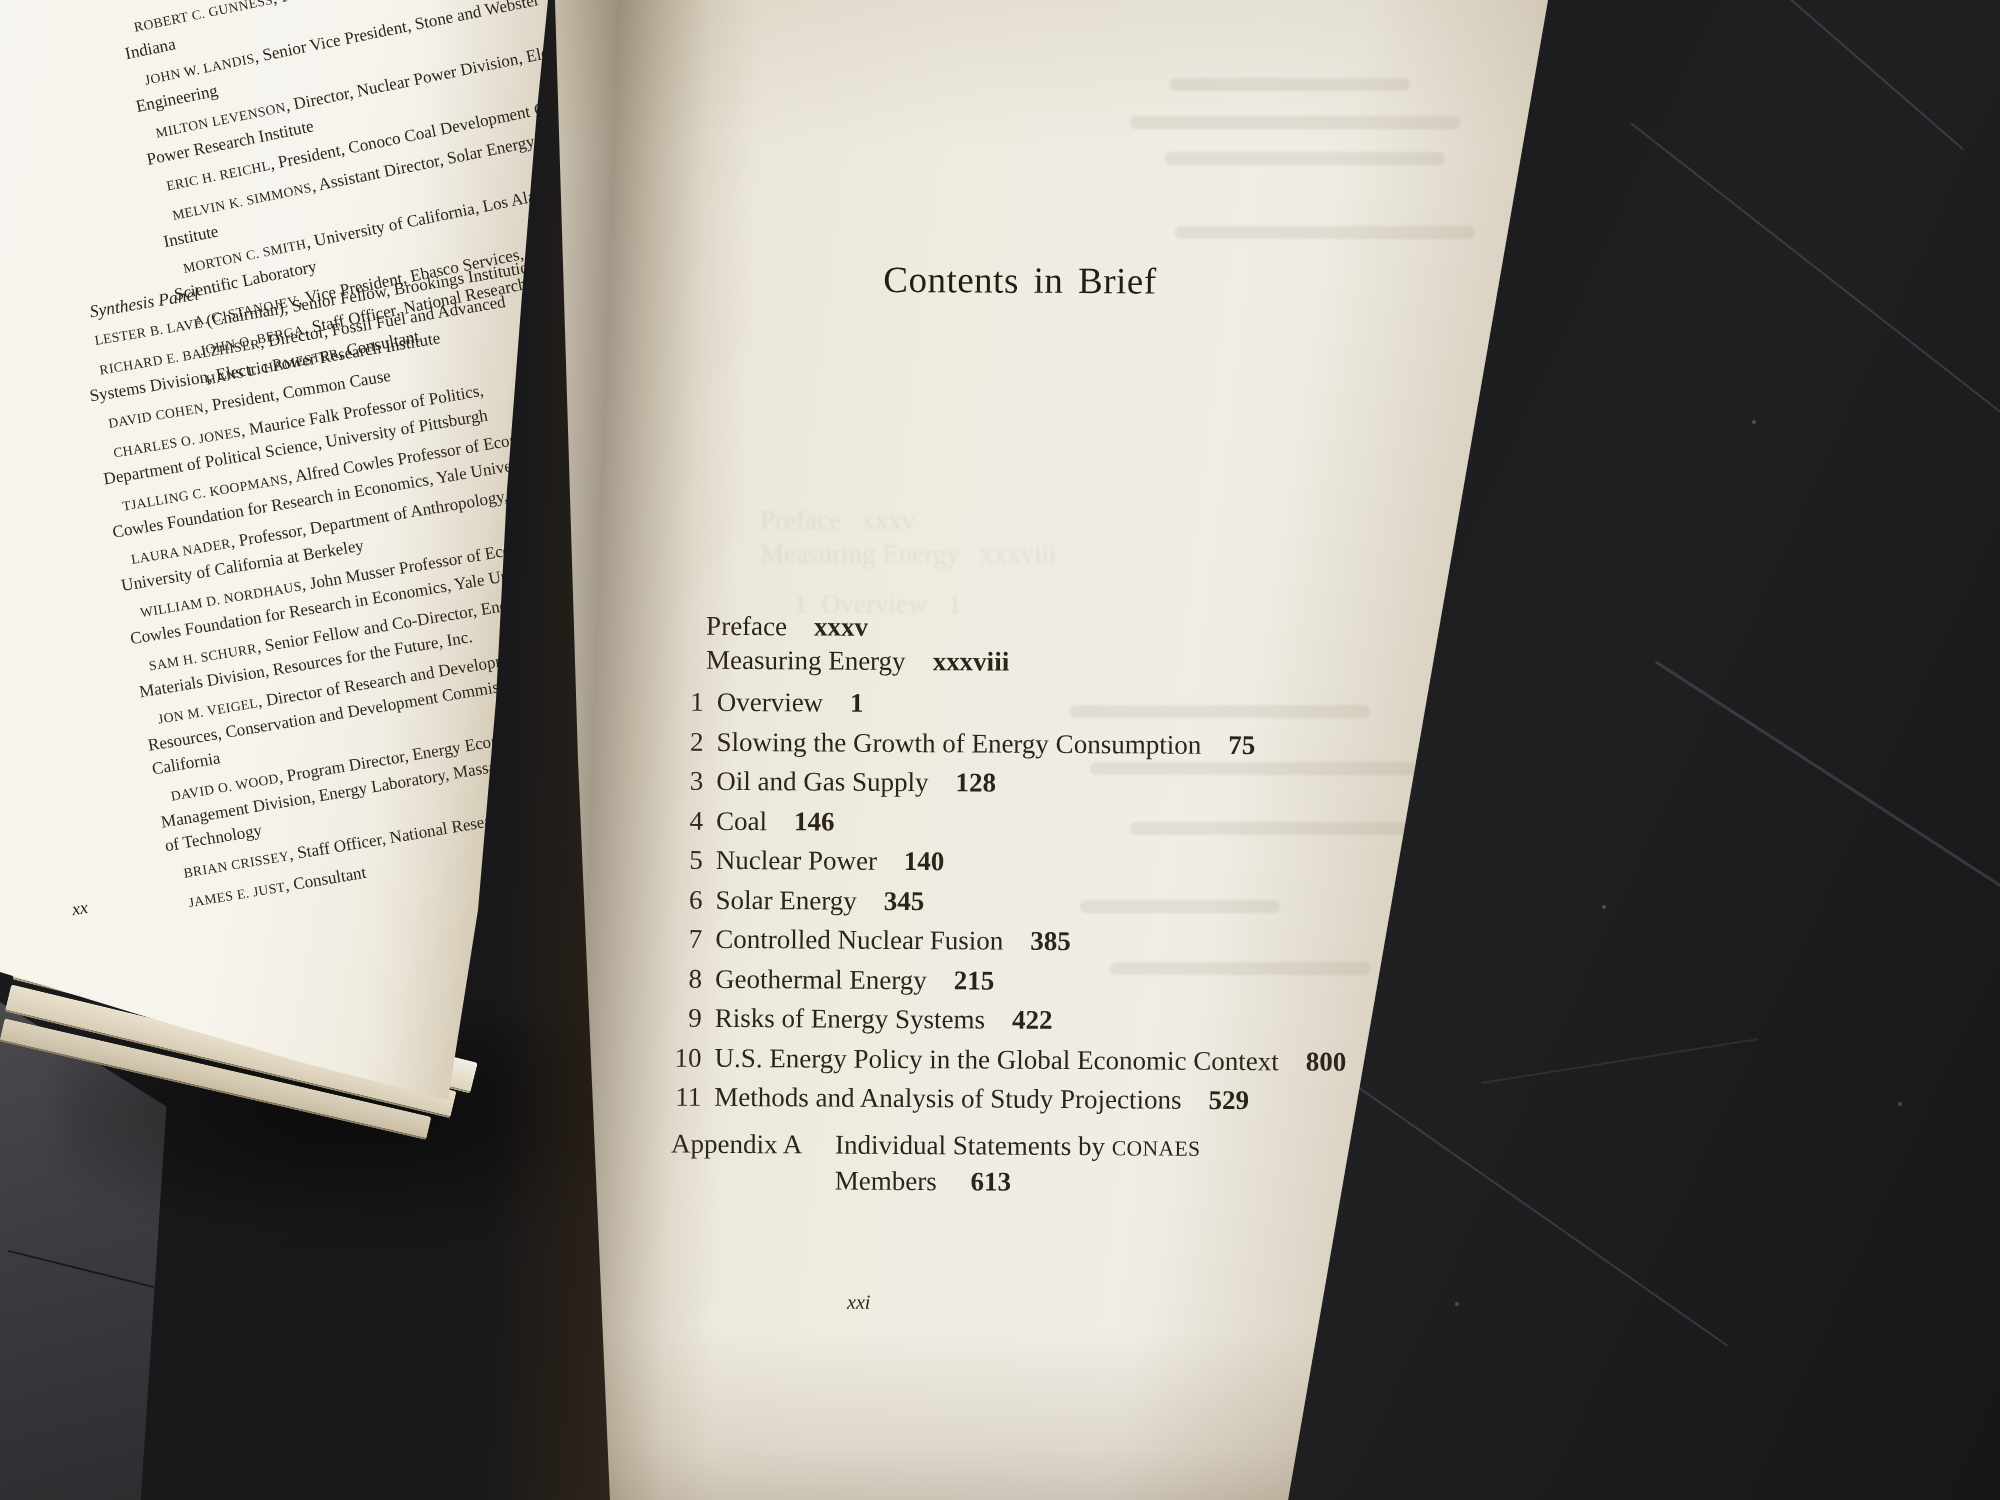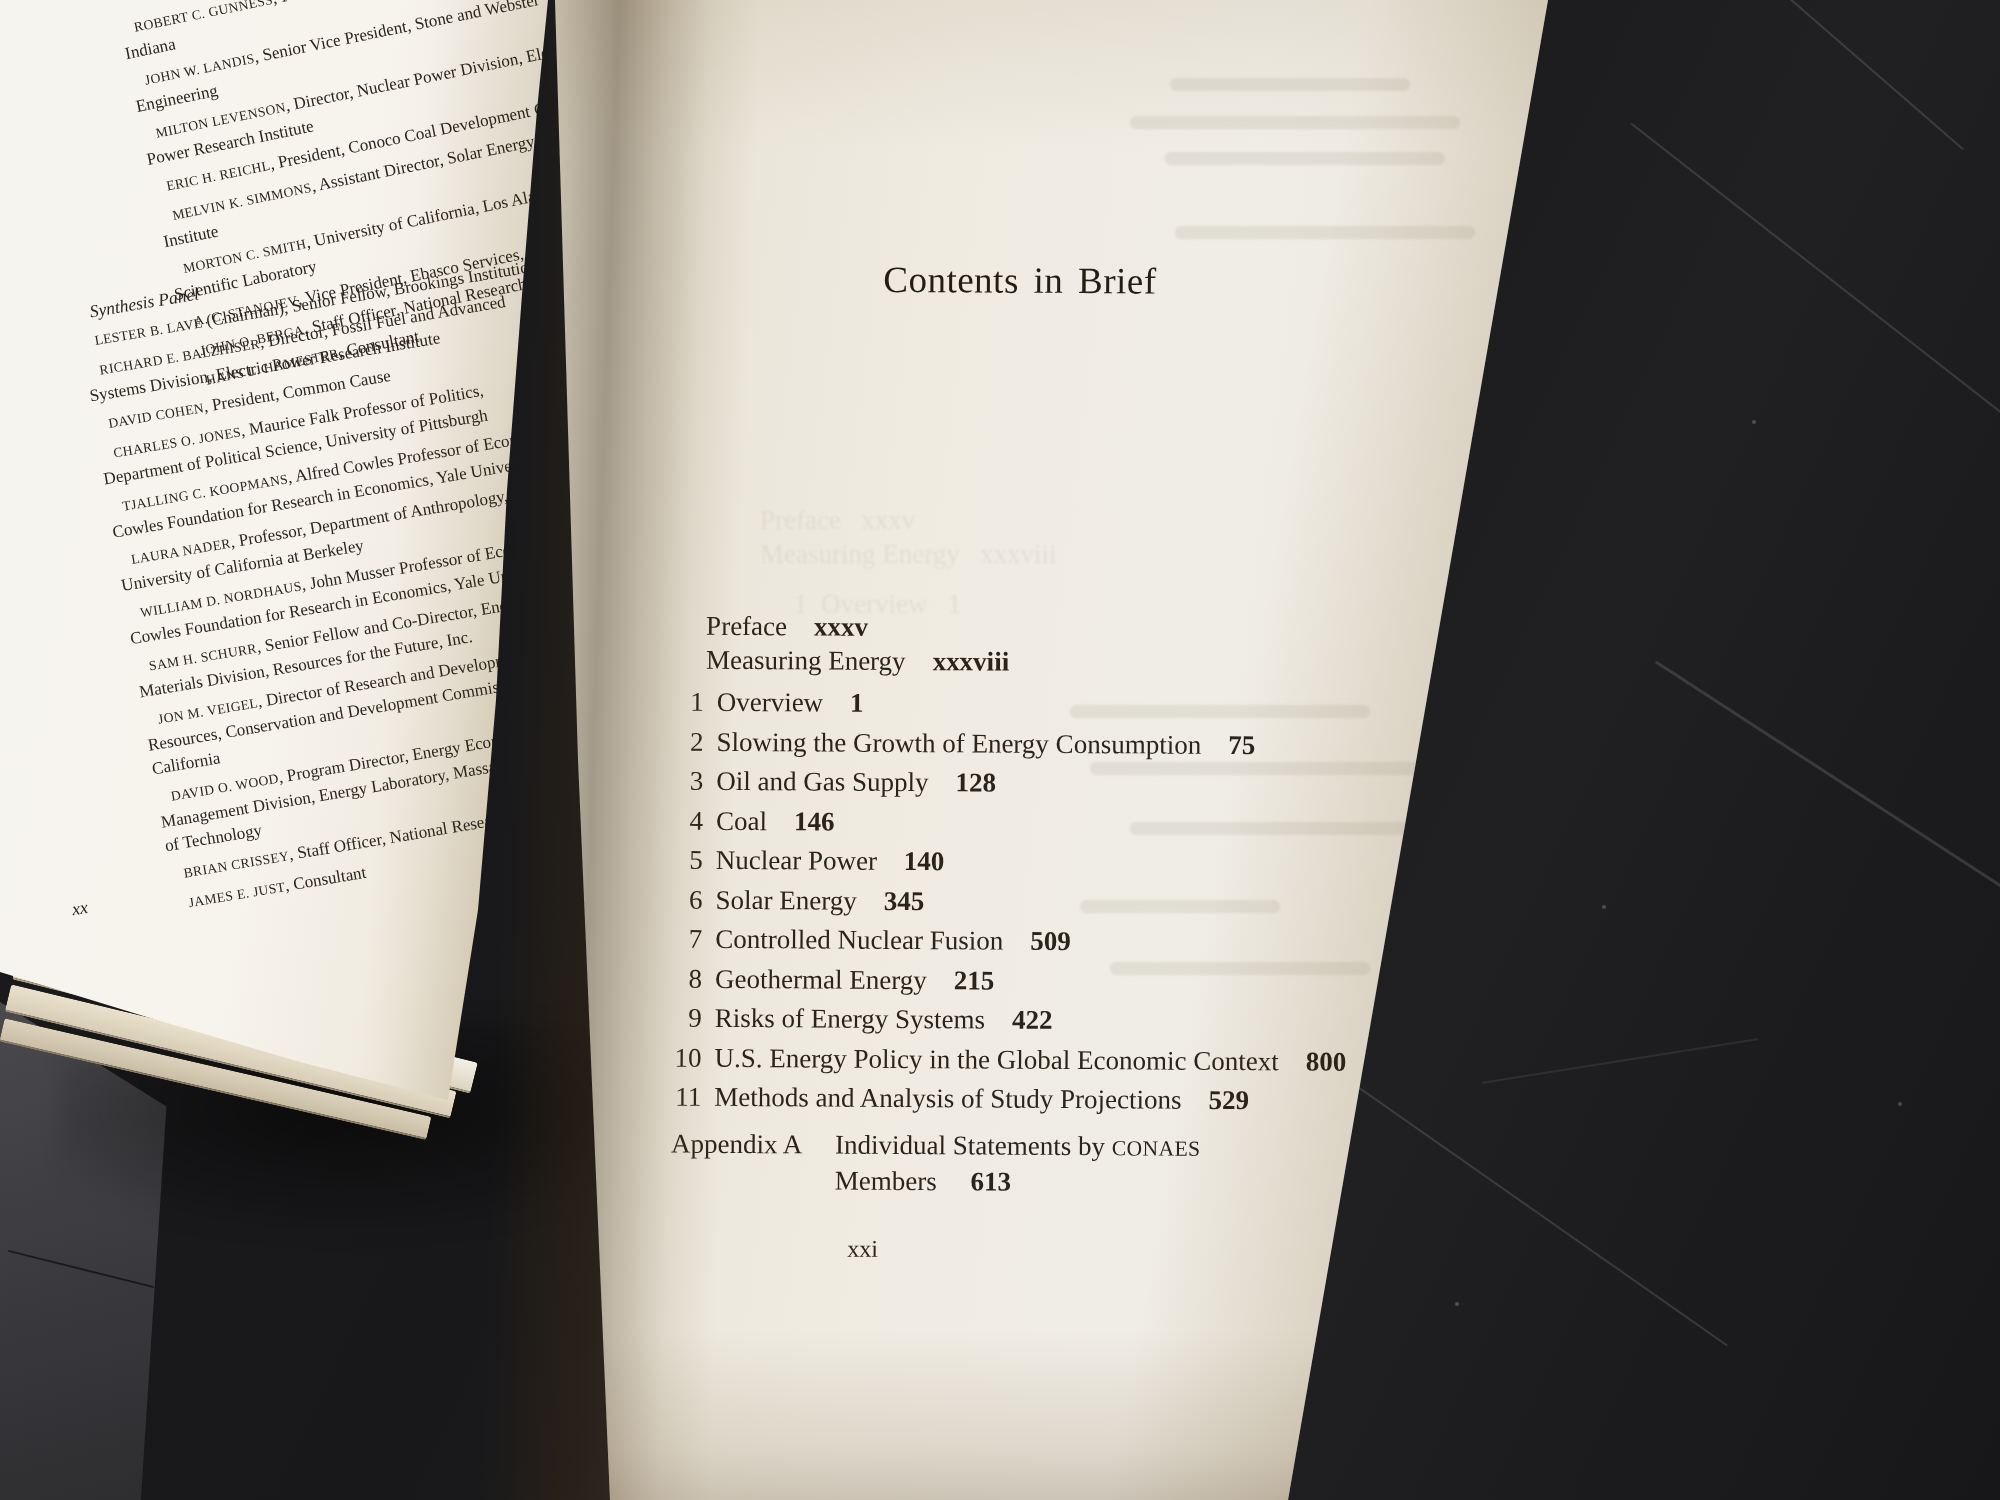--- a/index.html
+++ b/index.html
@@ -42,21 +42,21 @@
     background:linear-gradient(90deg,rgba(140,115,75,0) 0%,rgba(140,115,75,.18) 68%,rgba(105,80,45,.34) 100%);}
 
   .rt{position:absolute;left:0;top:0;width:100%;height:100%;transform:rotate(.35deg);transform-origin:40% 0;}
   .rp-title{position:absolute;left:455px;top:258px;font-size:37px;letter-spacing:.5px;word-spacing:5px;color:#241d12;}
   .rt-front{position:absolute;left:280px;top:610px;font-size:27px;line-height:34px;white-space:nowrap;}
   .rt-chapters{position:absolute;left:210px;top:684px;font-size:27px;line-height:39.5px;white-space:nowrap;}
   .toc-num{display:inline-block;width:68px;text-align:right;margin-right:13px;}
   .toc-page{margin-left:27px;font-weight:bold;}
   .rt-appendix{position:absolute;left:248px;top:1128px;font-size:27px;line-height:34px;display:flex;}
   .apx-label{width:164px;flex:none;}
-  .folio-right{position:absolute;left:425px;top:1236px;font-size:24px;}
+  .folio-right{position:absolute;left:425px;top:1291px;font-size:20px;font-style:italic;}
 
   
   .ghost{position:absolute;left:330px;top:503px;font-size:27px;line-height:34px;
     color:#6b6150;opacity:.09;filter:blur(1.1px);white-space:nowrap;}
   .ghost .g3{margin-top:16px;margin-left:34px;}
   .gbar{position:absolute;background:rgba(125,113,92,.12);filter:blur(1.3px);border-radius:6px;height:13px;}
 
   
   .gutter{position:absolute;left:505px;top:-30px;width:230px;height:1600px;z-index:4;
     transform:rotate(2deg);
@@ -140,21 +140,21 @@
         <div><span>Measuring Energy</span><span class="toc-page">xxxviii</span></div>
       </div>
 
       <div class="rt-chapters">
         <div><span class="toc-num">1</span><span>Overview</span><span class="toc-page">1</span></div>
         <div><span class="toc-num">2</span><span>Slowing the Growth of Energy Consumption</span><span class="toc-page">75</span></div>
         <div><span class="toc-num">3</span><span>Oil and Gas Supply</span><span class="toc-page">128</span></div>
         <div><span class="toc-num">4</span><span>Coal</span><span class="toc-page">146</span></div>
         <div><span class="toc-num">5</span><span>Nuclear Power</span><span class="toc-page">140</span></div>
         <div><span class="toc-num">6</span><span>Solar Energy</span><span class="toc-page">345</span></div>
-        <div><span class="toc-num">7</span><span>Controlled Nuclear Fusion</span><span class="toc-page">509</span></div>
+        <div><span class="toc-num">7</span><span>Controlled Nuclear Fusion</span><span class="toc-page">385</span></div>
         <div><span class="toc-num">8</span><span>Geothermal Energy</span><span class="toc-page">215</span></div>
         <div><span class="toc-num">9</span><span>Risks of Energy Systems</span><span class="toc-page">422</span></div>
         <div><span class="toc-num">10</span><span>U.S. Energy Policy in the Global Economic Context</span><span class="toc-page">800</span></div>
         <div><span class="toc-num">11</span><span>Methods and Analysis of Study Projections</span><span class="toc-page">529</span></div>
       </div>
 
       <div class="rt-appendix">
         <span class="apx-label">Appendix A</span>
         <span>
           <span>Individual Statements by</span>

